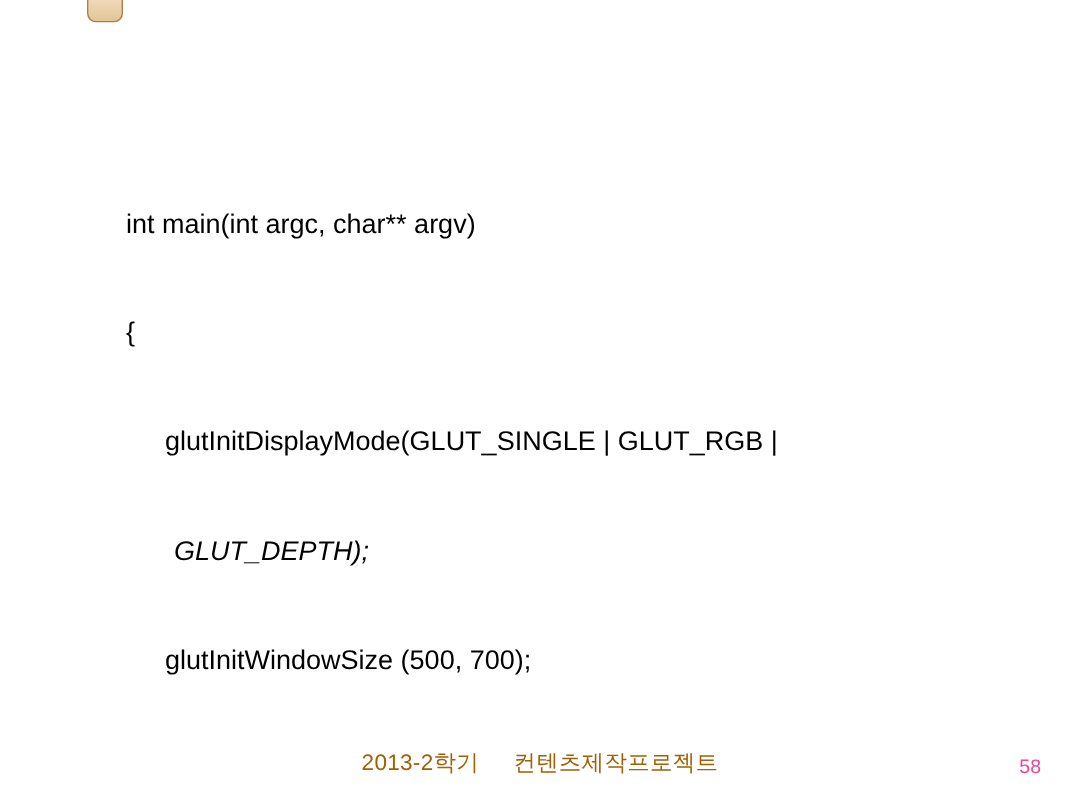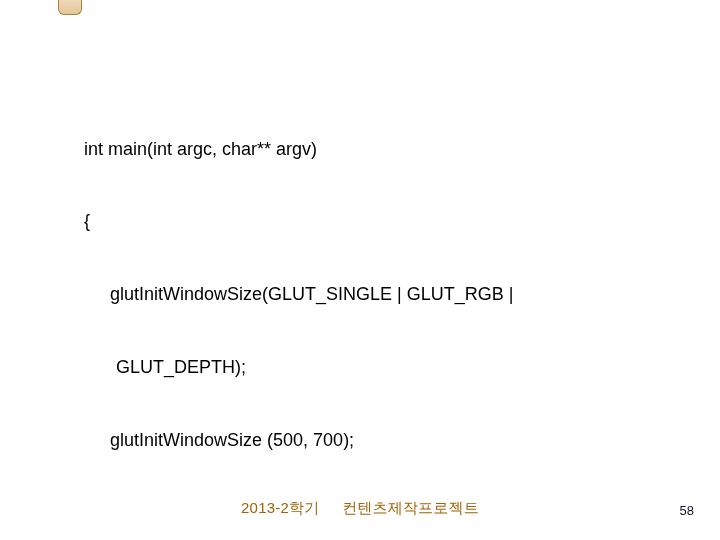--- a/index.html
+++ b/index.html
@@ -35,51 +35,51 @@
     position: absolute;
     left: 84px;
     top: 88px;
     right: 70px;
     font-size: 18px;
     line-height: 1.35;
     white-space: pre;
   }
   .code .line { display: block; }
   .indent1 { padding-left: 26px; }
-  .indent1c { padding-left: 32px; }
+  .indent1c { padding-left: 32px; font-style: italic; }
   .footer {
     position: absolute;
     bottom: 22px;
     left: 0;
     width: 100%;
     text-align: center;
     font-size: 15px;
     color: #a16207;
     letter-spacing: 0.2px;
   }
   .footer .sep { display:inline-block; width:14px; }
   .pagenum {
     position: absolute;
     right: 26px;
     bottom: 22px;
     font-size: 13px;
-    color: #0f172a;
+    color: #ec4899;
   }
 </style>
 </head>
 <body>
 
 <div class="slide">
 
   <div class="top-strip"></div>
 
   <div class="code">
     <span class="line">int main(int argc, char** argv)</span>
     <span class="line">{</span>
-    <span class="line indent1">glutInitWindowSize(GLUT_SINGLE | GLUT_RGB |</span>
+    <span class="line indent1">glutInitDisplayMode(GLUT_SINGLE | GLUT_RGB |</span>
     <span class="line indent1c">GLUT_DEPTH);</span>
     <span class="line indent1">glutInitWindowSize (500, 700);</span>
     
     
     
     
     
     
     
     

